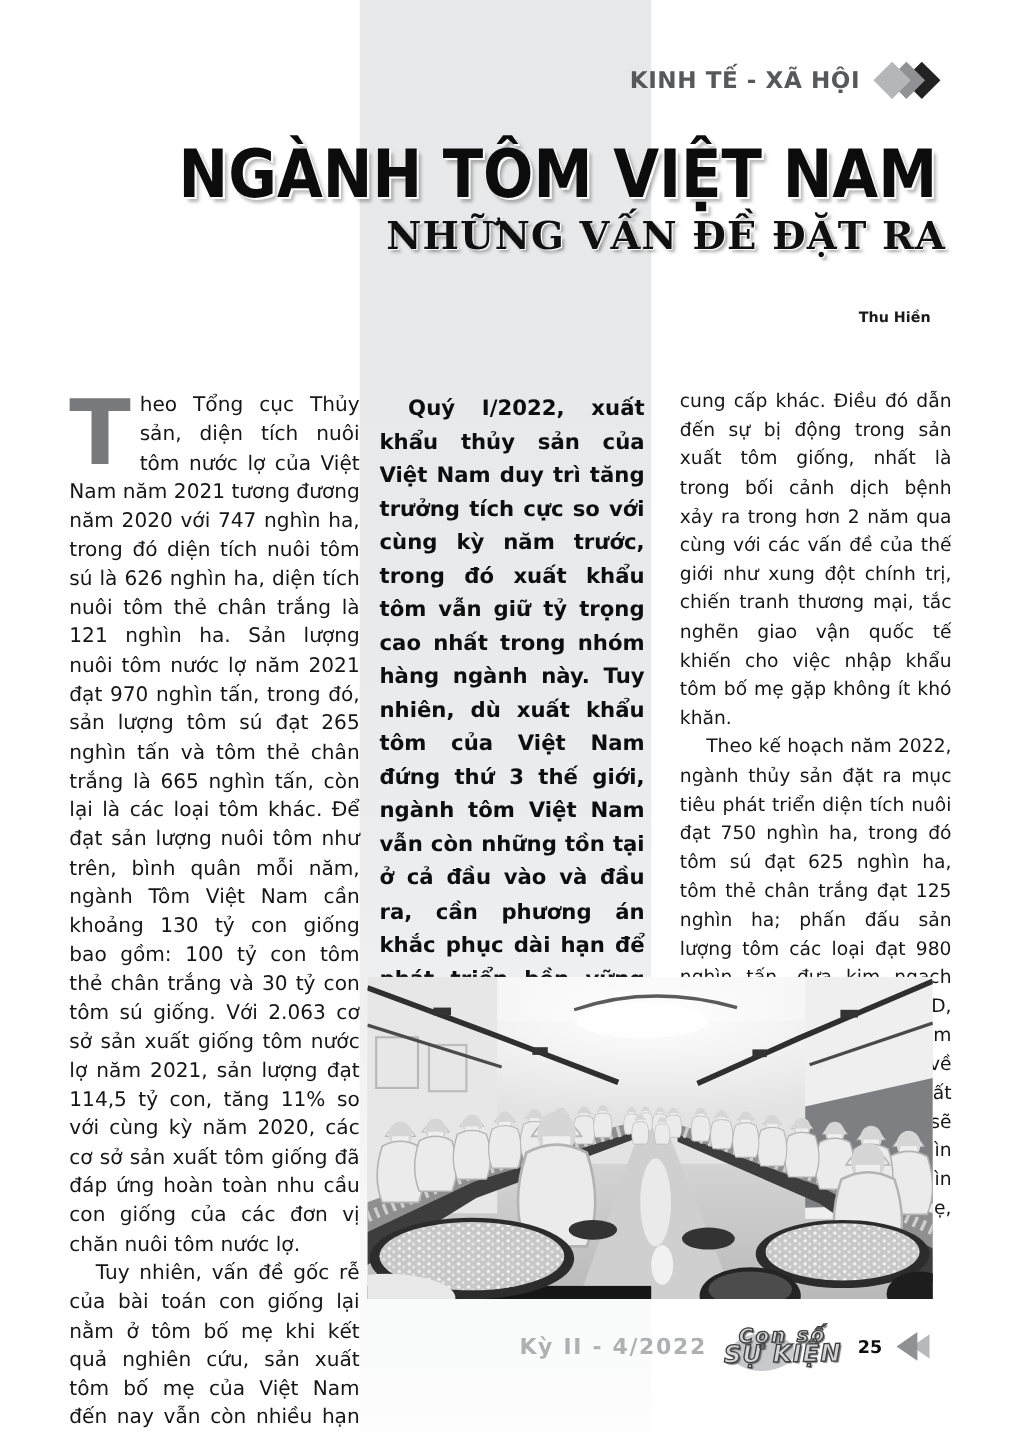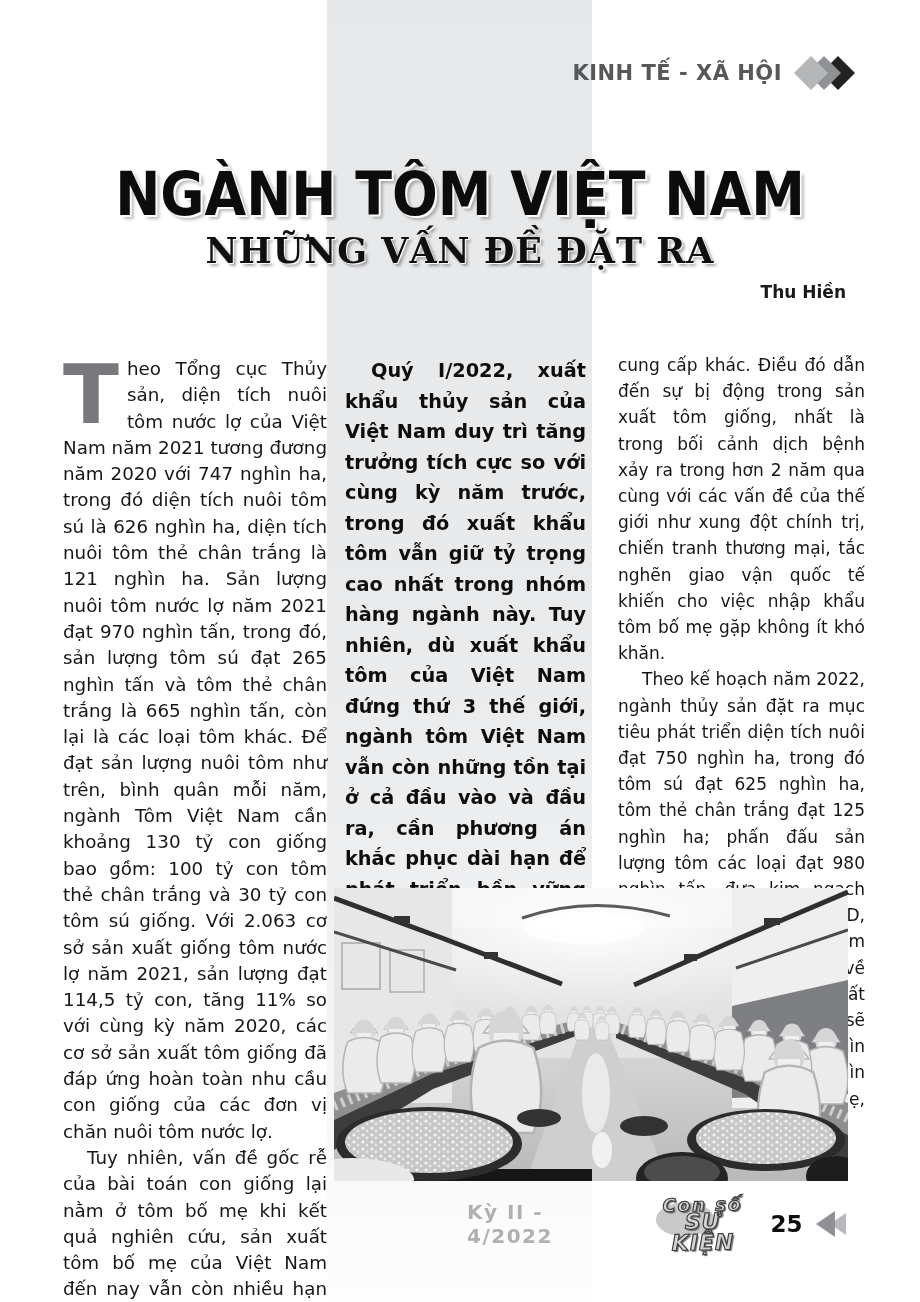--- a/index.html
+++ b/index.html
@@ -15,34 +15,34 @@
   
   .section-header { position:absolute; top:55px; right:58px; display:flex; align-items:center; gap:16px; }
   .section-label { font-size:21px; font-weight:bold; color:#57585a; letter-spacing:0.5px; }
   .diamonds { position:relative; width:64px; height:36px; }
   .diamond { position:absolute; top:6px; width:24px; height:24px; transform:rotate(45deg); }
   .d1 { left:1px;  background:#b4b6b8; z-index:3; }
   .d2 { left:14px; background:#8f9194; z-index:2; }
   .d3 { left:28px; background:#222222; z-index:1; }
 
   
-  .title-wrap { position:absolute; left:60px; top:126px; width:800px; text-align:center;margin-top:36px; }
+  .title-wrap { position:absolute; left:60px; top:126px; width:800px; text-align:right; }
   .title-line1 {
     font-family:"DejaVu Sans","Liberation Sans",sans-serif; font-weight:bold;
     font-size:55px; color:#0c0c0c; letter-spacing:0px; transform:scale(0.98,1.1);
     text-shadow:2px 2px 0 rgba(255,255,255,0.95), 4px 4px 3px rgba(0,0,0,0.28);
     white-space:nowrap;
   }
   .title-line2 {
     font-family:"DejaVu Serif","Liberation Serif",serif; font-weight:bold;
     font-size:35px; color:#101010; letter-spacing:1px; margin-top:4px;
     text-shadow:1px 1px 0 #ffffff, 3px 3px 3px rgba(0,0,0,0.35);
     white-space:nowrap;
   }
-  .author { position:absolute; top:282px; right:74px; font-size:17px; font-weight:bold; color:#1a1a1a; }
+  .author { position:absolute; top:282px; right:74px; font-size:13px; font-weight:bold; color:#1a1a1a; }
 
   
   .col { position:absolute; color:#161616; text-align:justify; }
   .col p { margin:0; }
   .col1 { left:63px;  top:356px; width:264px; font-size:18.3px; line-height:26.3px; }
   .col2 { left:345px; top:356px; width:241px; font-size:18.3px; line-height:26.3px; }
   .col3 { left:618px; top:352px; width:247px; font-size:17px; line-height:26.2px; }
   .dropcap {
     float:left; font-weight:bold; color:#77797c;
     font-size:82px; line-height:66px; padding:6px 8px 0 0;
@@ -66,21 +66,21 @@
   .logo { position:relative; text-align:center; transform:rotate(-1deg); padding:0 2px; }
   .logo::before { content:""; position:absolute; left:8px; top:6px; width:58px; height:34px;
                   background:#9b9da0; border-radius:50%; opacity:0.55; z-index:0; }
   .logo-line1, .logo-line2 {
     position:relative; z-index:1; display:block; font-weight:bold; font-style:italic;
     color:#d2d4d6; -webkit-text-stroke:1.2px #3f3f3f;
     text-shadow:1.5px 1.5px 1px #6d6f71;
   }
   .logo-line1 { font-size:18px; letter-spacing:2px; line-height:17px; }
   .logo-line2 { font-size:22px; letter-spacing:1px; line-height:21px; margin-top:-2px; }
-  .page-num { font-size:23px; font-weight:bold; color:#0d0d0d; }
+  .page-num { font-size:16px; font-weight:bold; color:#0d0d0d; }
   .arrows { position:relative; width:38px; height:28px; }
   .arrow { position:absolute; width:0; height:0; border-style:solid; }
   .a1 { border-width:13px 19px 13px 0; border-color:transparent #8f9194 transparent transparent;
         left:0; top:1px; z-index:2; }
   .a2 { border-width:11px 16px 11px 0; border-color:transparent #b7b9bb transparent transparent;
         left:14px; top:3px; z-index:1; }
 </style>
 </head>
 <body>
 

